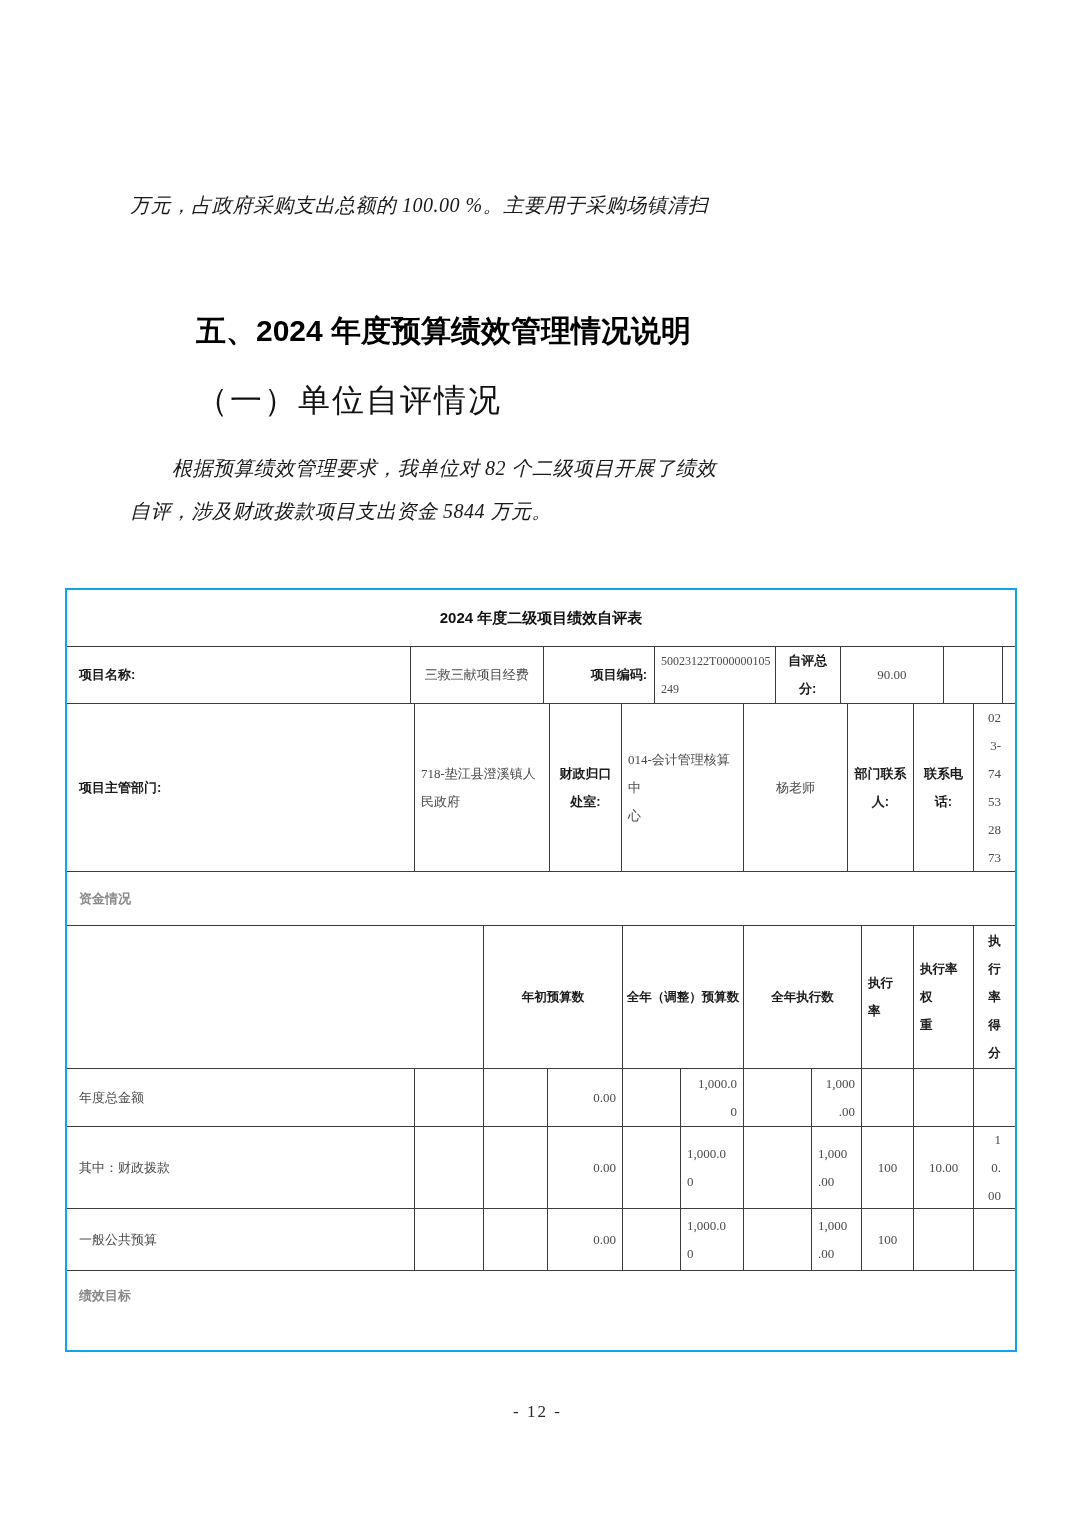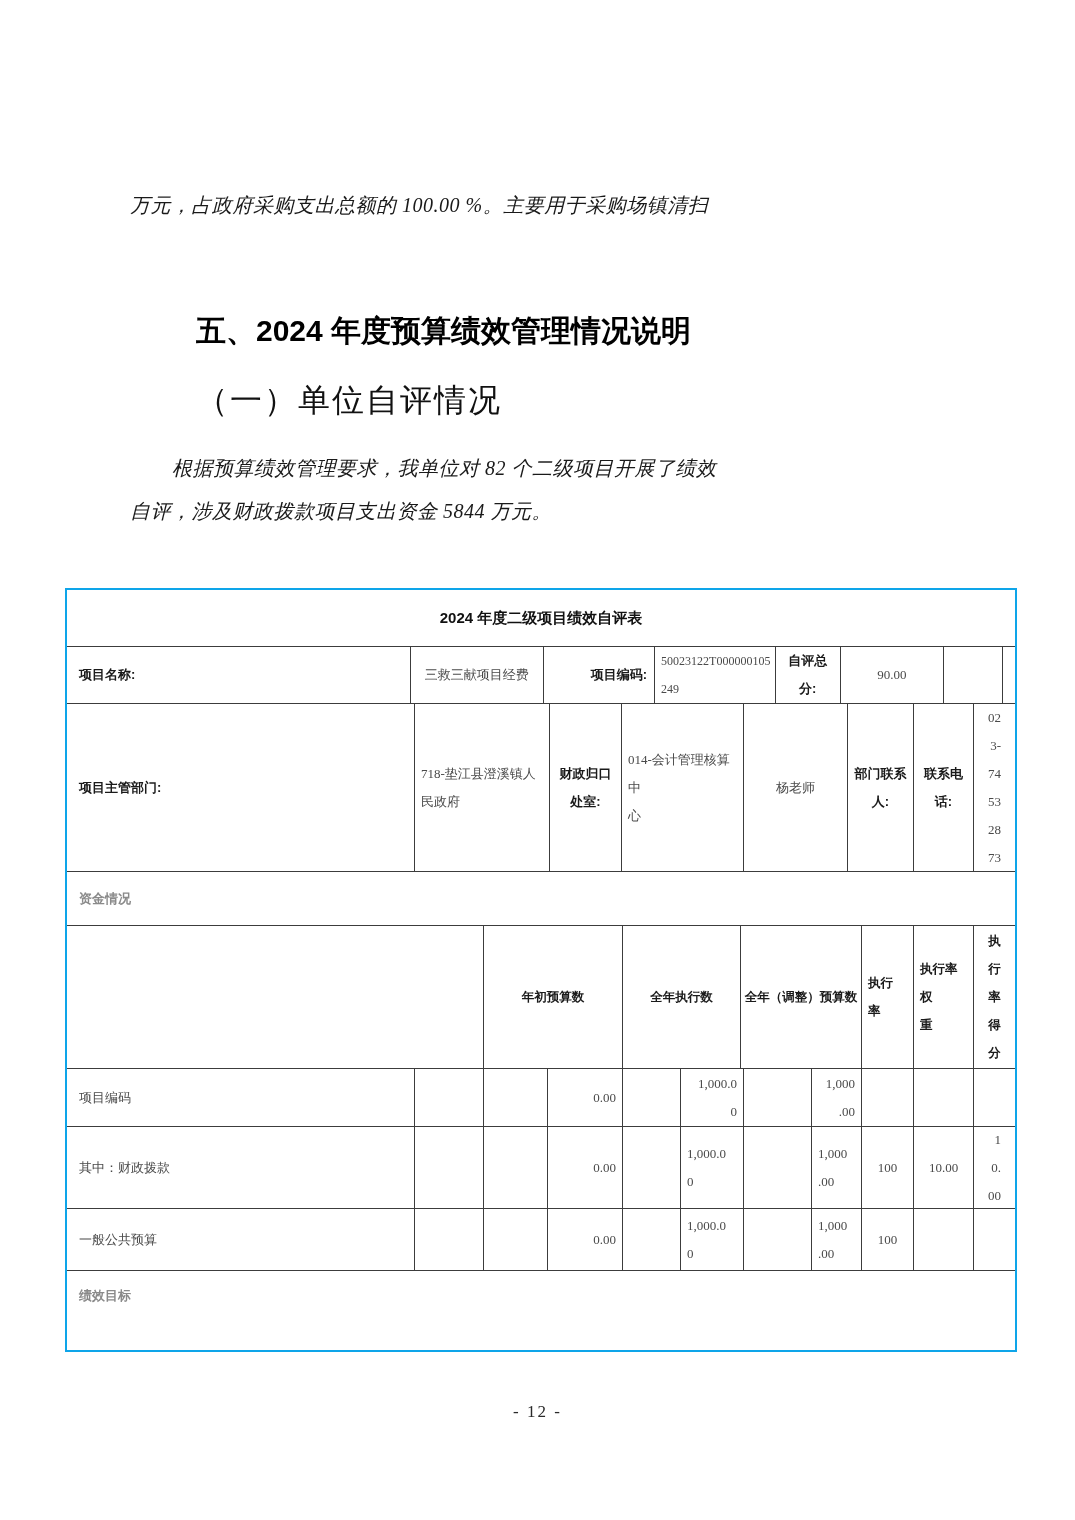--- a/index.html
+++ b/index.html
@@ -142,35 +142,35 @@
 73</div>
     </div>
 
     <div class="trow section-row">
       <div class="section-cell">资金情况</div>
     </div>
 
     <div class="trow fundhead-row">
       <div class="tcell" style="width:417px;"></div>
       <div class="tcell lbl al-c" style="width:139px;">年初预算数</div>
+      <div class="tcell lbl al-c" style="padding:0; width:121px;">全年（调整）预算数</div>
       <div class="tcell lbl al-c" style="width:118px;">全年执行数</div>
-      <div class="tcell lbl al-c" style="padding:0; width:121px;">全年（调整）预算数</div>
       <div class="tcell lbl al-l pre" style="width:52px;">执行
 率</div>
       <div class="tcell lbl al-l pre" style="width:60px;">执行率权
 重</div>
       <div class="tcell lbl al-c pre" style="width:38px; flex:1;">执
 行
 率
 得
 分</div>
     </div>
 
     <div class="trow d1-row">
-      <div class="tcell al-l pad12" style="width:348px;">项目编码</div>
+      <div class="tcell al-l pad12" style="width:348px;">年度总金额</div>
       <div class="tcell" style="width:69px;"></div>
       <div class="tcell" style="width:64px;"></div>
       <div class="tcell al-r" style="width:75px;">0.00</div>
       <div class="tcell" style="width:58px;"></div>
       <div class="tcell al-r pre" style="width:63px;">1,000.0
 0</div>
       <div class="tcell" style="width:68px;"></div>
       <div class="tcell al-r pre" style="width:50px;">1,000
 .00</div>
       <div class="tcell al-c" style="width:52px;"></div>

